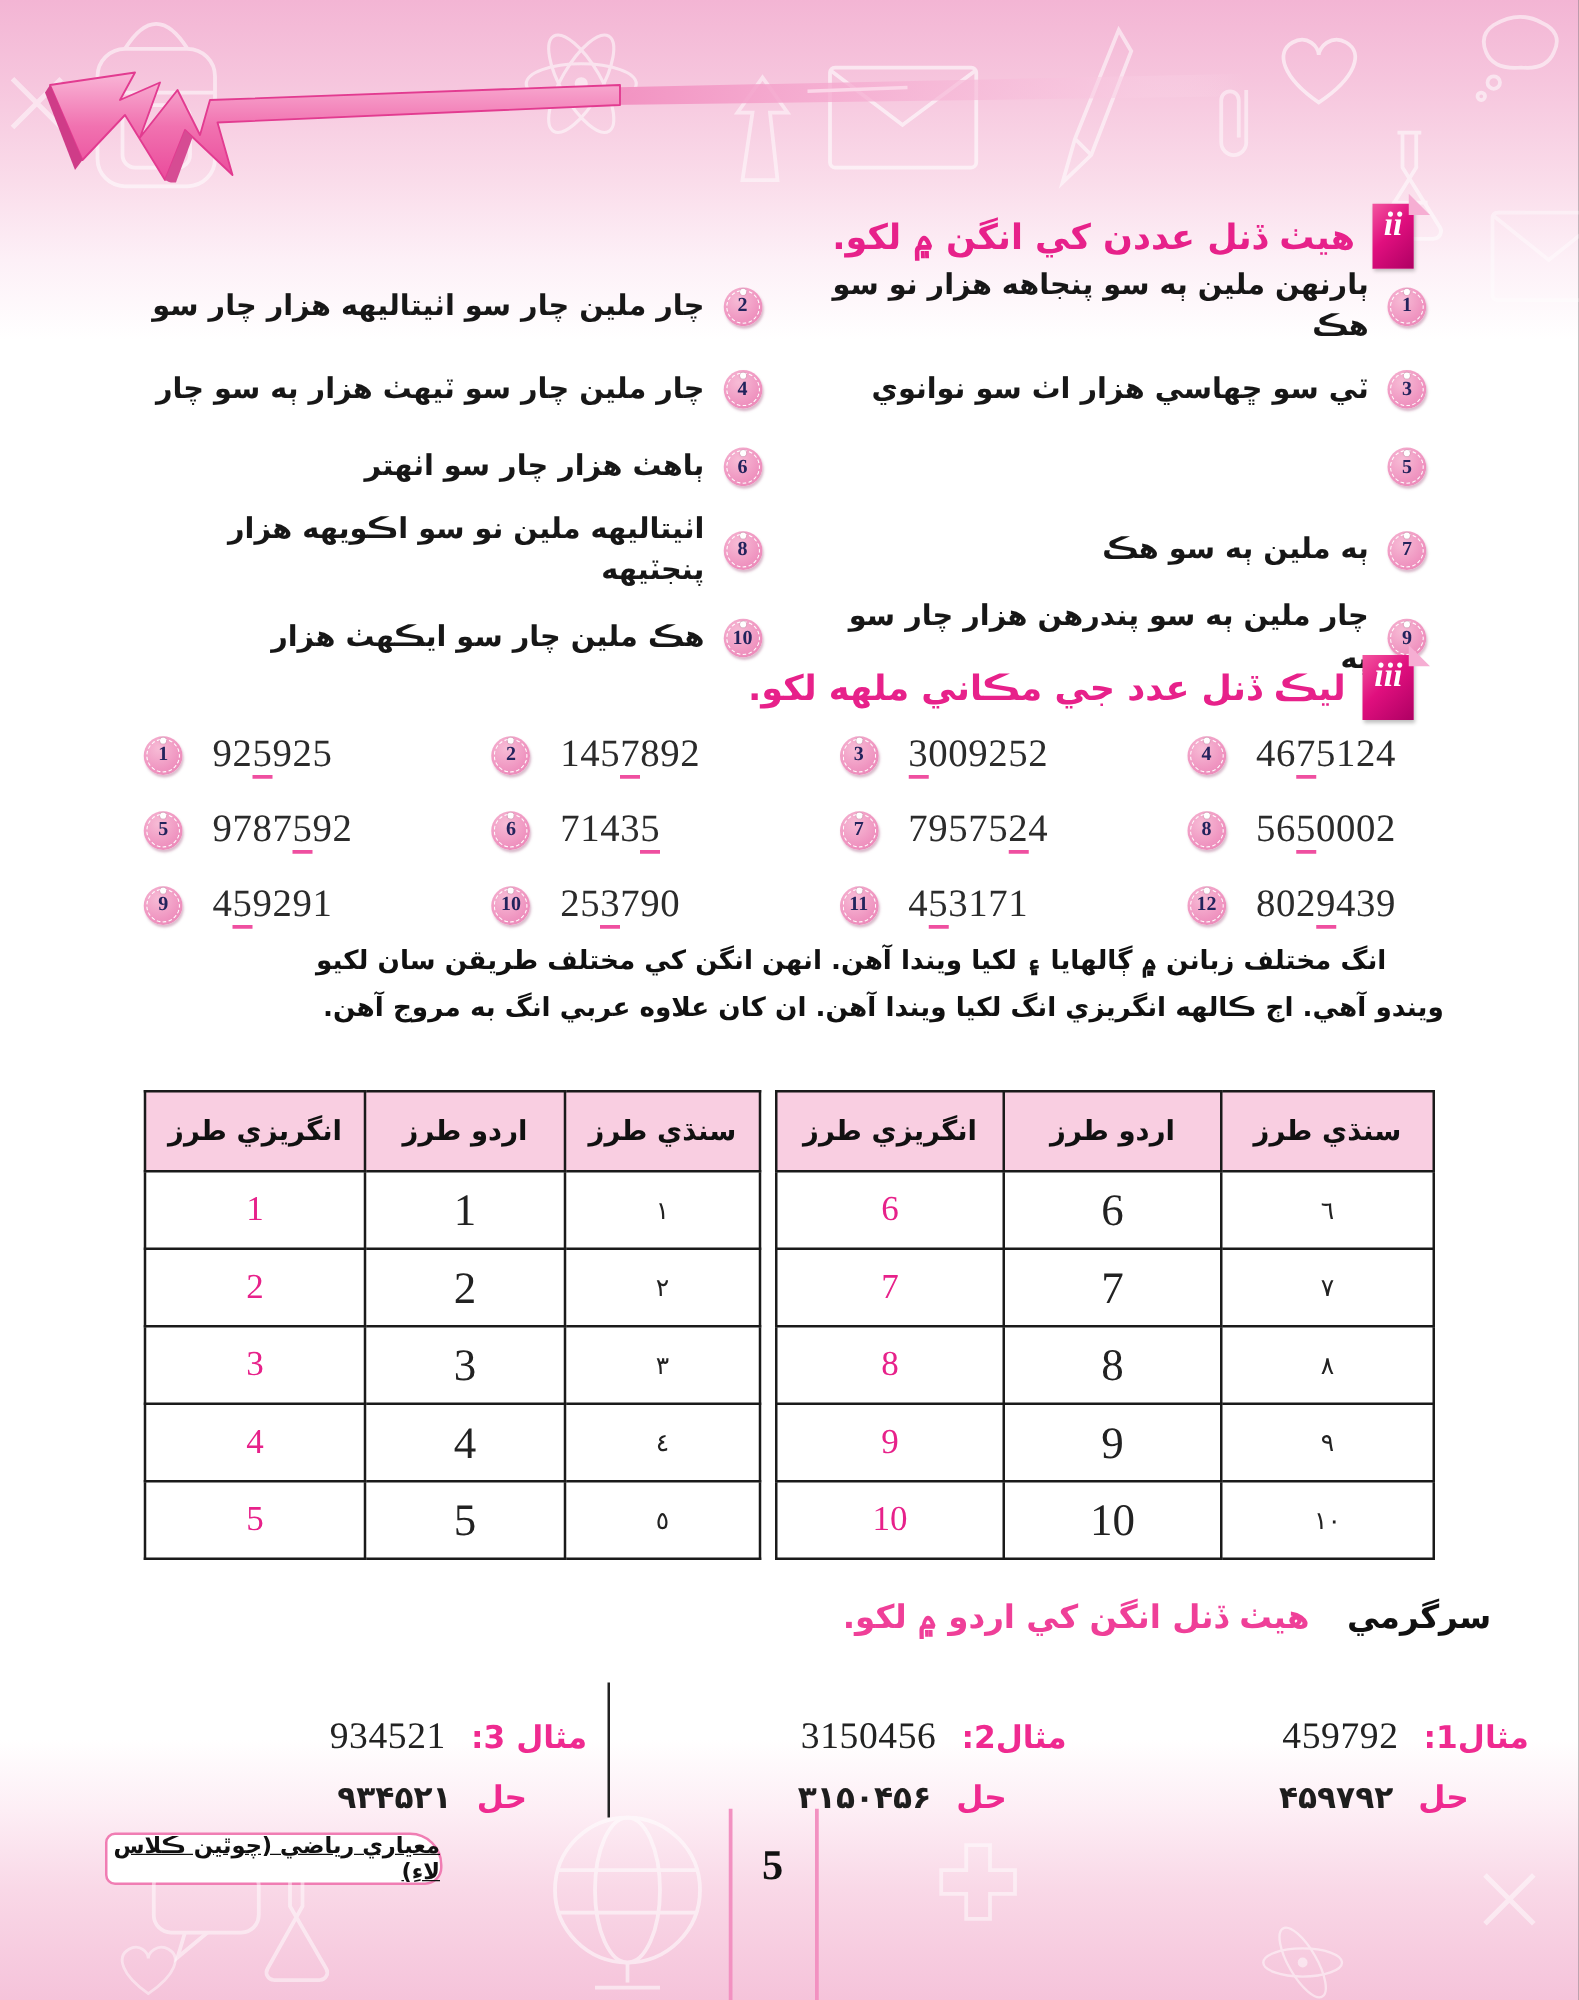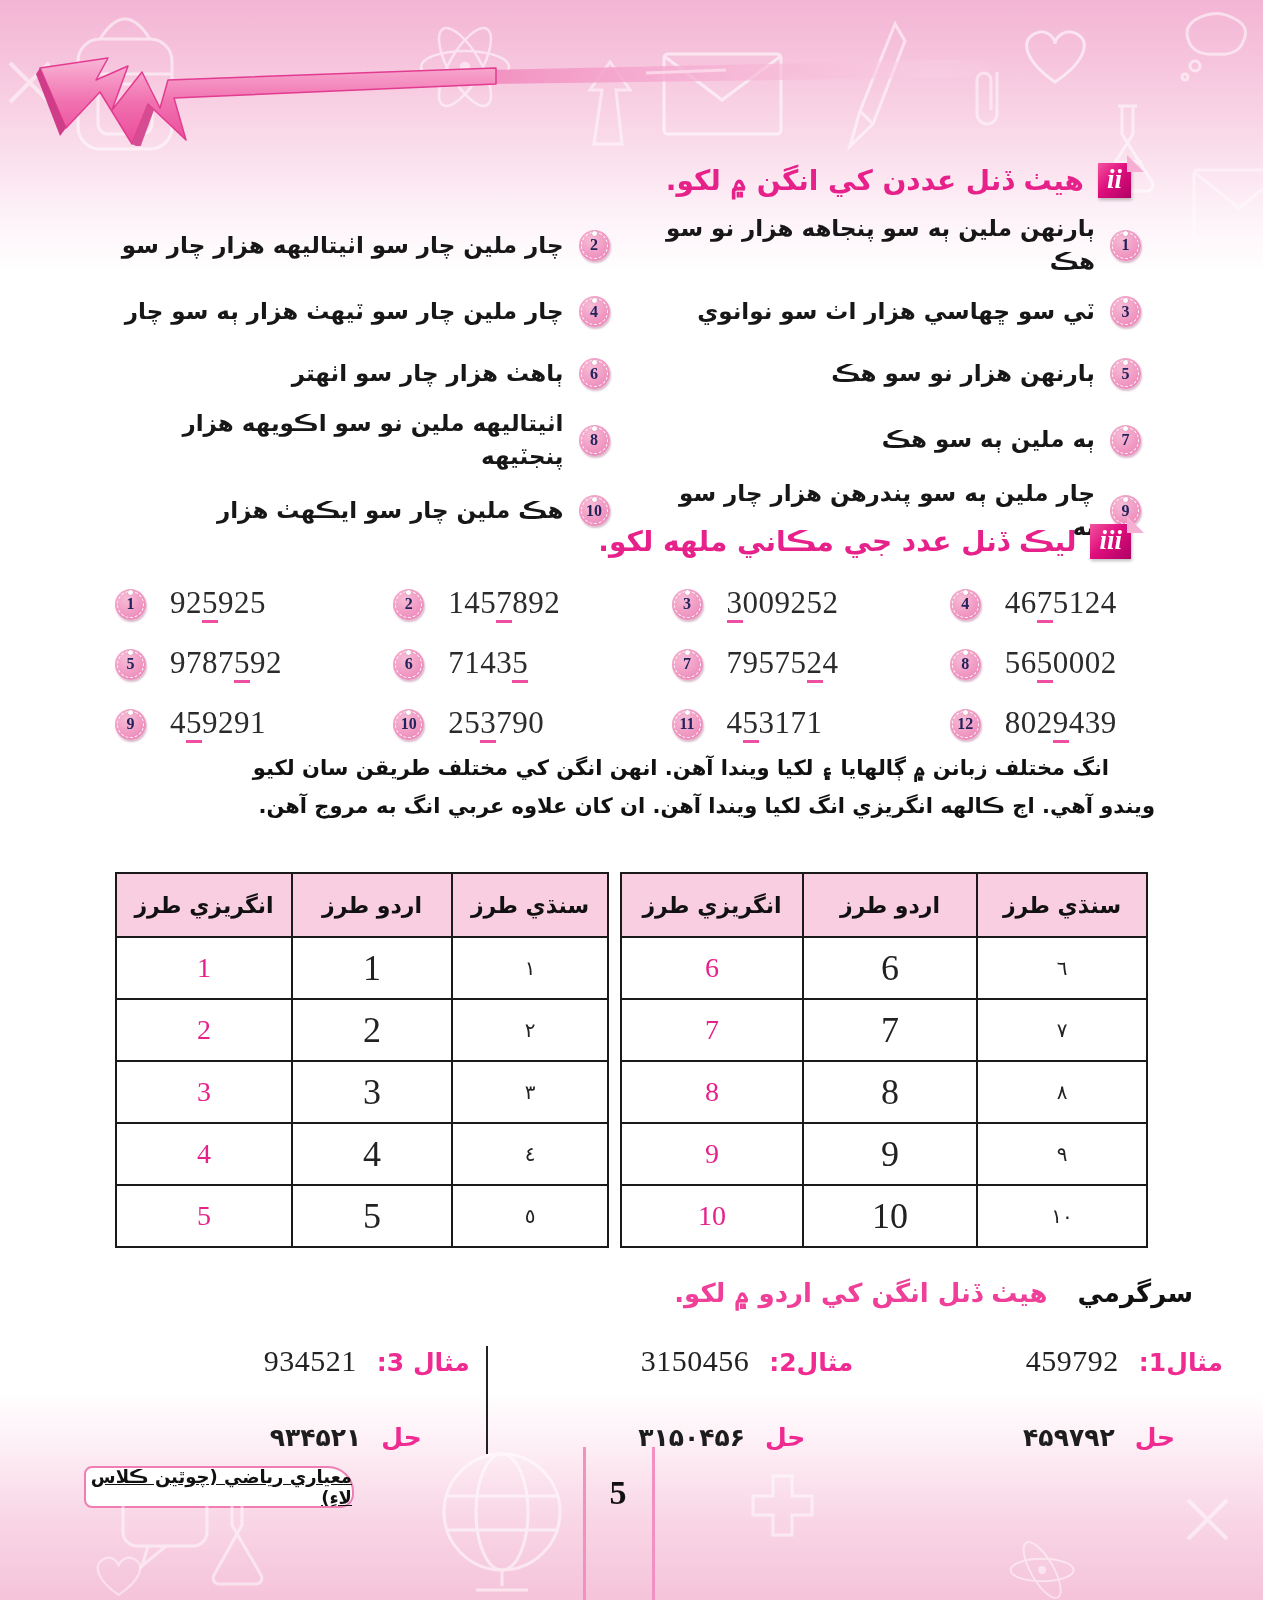--- a/index.html
+++ b/index.html
@@ -9,21 +9,21 @@
     background:linear-gradient(180deg,
       #f3b5d4 0%, #f6c5dd 4%, #fadcea 9%, #fdf0f7 13%, #ffffff 17%,
       #ffffff 87%, #fdeef5 90.5%, #f9d8e7 94.5%, #f5c3da 100%);
   }
   svg.decor { position:absolute; pointer-events:none; }
   svg.arrow3d { position:absolute; left:36px; top:46px; width:965px; height:100px; }
 
   
   .sec-head { position:absolute; right:132px; display:flex; direction:rtl; align-items:center; gap:14px; }
   .sec-badge {
-    position:relative; display:inline-block; padding:1px 9px 3px;
+    position:relative; display:inline-block; padding:1px 9px 20px;
     background:linear-gradient(135deg,#f3559f 0%, #e00f7e 45%, #ae0063 100%);
     color:#fff; font-family:"Liberation Serif", serif; font-style:italic;
     font-weight:bold; font-size:27px; line-height:1.15; box-shadow:1px 2px 3px rgba(0,0,0,.25);
   }
   .sec-badge::before { content:""; position:absolute; right:-13px; top:-8px;
     width:0; height:0; border-bottom:17px solid #f6aed3; border-right:17px solid transparent; }
   .sec-title { color:#e7218a; font-size:28px; font-weight:700; white-space:nowrap; }
 
   
   .nb { position:relative; flex:0 0 auto; width:31px; height:31px; border-radius:50%;
@@ -75,21 +75,21 @@
   .activity .lab { font-size:26px; font-weight:700; color:#111; }
   .activity .txt { font-size:26px; font-weight:700; color:#ef3f98; }
 
   
   .examples { position:absolute; top:1342px; left:110px; right:30px; height:112px;
     display:flex; direction:ltr; align-items:stretch; }
   .example { flex:1 1 0; display:flex; flex-direction:column; justify-content:space-between; padding:2px 10px; }
   .ex-row { display:flex; direction:rtl; align-items:baseline; gap:20px; justify-content:flex-start; }
   .ex-row.sol { padding-right:48px; }
   .ex-label { color:#ef2a90; font-size:25px; font-weight:700; white-space:nowrap; }
-  .ex-num { font-family:"Liberation Serif", serif; font-size:30px; color:#222; letter-spacing:.5px; }
+  .ex-num { font-family:"Liberation Serif", serif; font-size:30px; color:#222; letter-spacing:.5px;margin-top:28px; }
   .ex-sol { font-size:25px; font-weight:700; color:#1d1d1d; letter-spacing:1px; }
   .ex-divider { flex:0 0 2px; background:#222; margin:4px 6px 0; }
 
   
   .footer-box { position:absolute; left:84px; top:1466px; width:270px; height:42px;
     background:#fff; border:2.5px solid #f07db3; border-radius:8px 26px 14px 8px;
     display:flex; align-items:center; justify-content:center;
     font-size:18px; font-weight:700; color:#111;text-decoration:underline; }
   .pg-line { position:absolute; top:1447px; width:3px; height:153px; background:#f291c1; }
   .pg-num { position:absolute; left:596px; top:1474px; width:44px; text-align:center;
@@ -204,21 +204,20 @@
           <i></i>
           <span>4</span>
         </span>
         <span class="word-text">چار ملين چار سو ٽيهٺ هزار ٻه سو چار</span>
       </div>
     <div class="word-item">
         <span class="nb">
           <i></i>
           <span>5</span>
         </span>
-        <span class="word-text">ٻارنهن هزار نو سو هڪ</span>
       </div>
     <div class="word-item">
         <span class="nb">
           <i></i>
           <span>6</span>
         </span>
         <span class="word-text">ٻاهٺ هزار چار سو اٺهتر</span>
       </div>
     <div class="word-item">
         <span class="nb">

